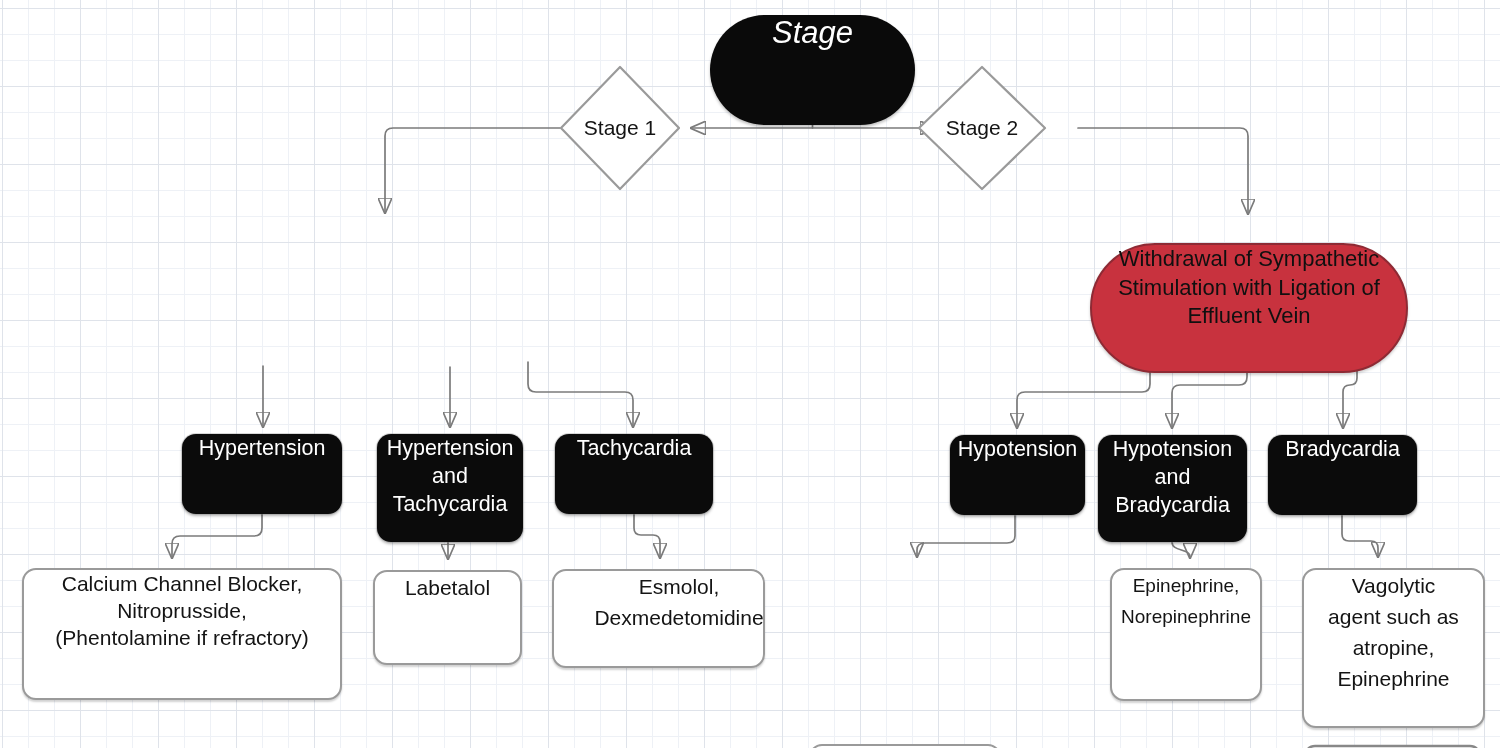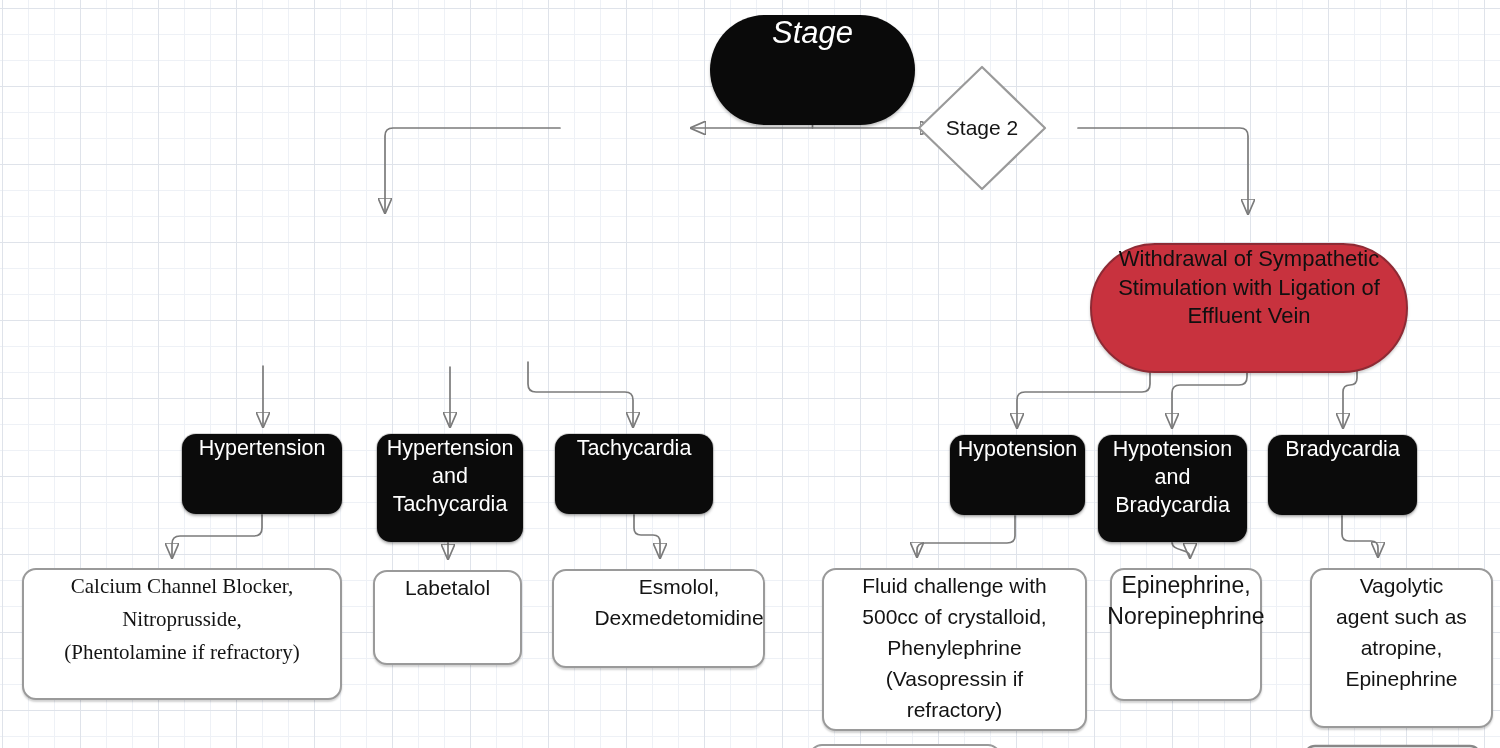--- a/index.html
+++ b/index.html
@@ -37,21 +37,21 @@
   .box-black{
     background:#0b0b0b;color:#ffffff;border-radius:14px;
     font-size:21.5px;line-height:28px;
     box-shadow:0 0 0 1px rgba(150,150,150,.35), 0 2px 3px rgba(0,0,0,.3);
   }
   .box-white{
     background:#ffffff;border:2px solid #9a9a9a;border-radius:14px;
     color:#141414;font-size:21px;line-height:31px;
     box-shadow:0 2px 2px rgba(0,0,0,.18);
   }
-  .box-white.tall{line-height:33px;font-family:Liberation Serif, serif;}
+  .box-white.tall{line-height:27px;}
   .diamond-label{
     position:absolute;left:0;top:0;right:0;bottom:0;
     display:flex;align-items:center;justify-content:center;
     font-size:21px;color:#141414;
   }
   .diamond svg{position:absolute;left:0;top:0;}
 </style>
 </head>
 <body>
 
@@ -87,20 +87,26 @@
     <path d="M1342,515 L1342,534 Q1342,541 1349,541 L1371,541 Q1378,541 1378,548 L1378,556" marker-end="url(#arrow)"></path>
 
     <rect x="810" y="745" width="190" height="30" rx="12" fill="#ffffff" stroke="#9a9a9a" stroke-width="2"></rect>
     <rect x="1305" y="746" width="175" height="30" rx="10" fill="#ffffff" stroke="#888888" stroke-width="2.5"></rect>
   </svg>
 
   <div class="node pill-black" style="left:710px;top:15px;width:205px;height:110px;">
     <span class="label">Stage</span>
   </div>
 
+  <div class="node diamond" style="left:558px;top:64px;width:124px;height:128px;">
+    <svg width="124" height="128" viewBox="0 0 124 128">
+      <polygon points="62,3 121,64 62,125 3,64" fill="#ffffff" stroke="#9a9a9a" stroke-width="2.2" stroke-linejoin="round"></polygon>
+    </svg>
+    <div class="diamond-label">Stage 1</div>
+  </div>
 
   <div class="node diamond" style="left:916px;top:64px;width:132px;height:128px;">
     <svg width="132" height="128" viewBox="0 0 132 128">
       <polygon points="66,3 129,64 66,125 3,64" fill="#ffffff" stroke="#9a9a9a" stroke-width="2.2" stroke-linejoin="round"></polygon>
     </svg>
     <div class="diamond-label">Stage 2</div>
   </div>
 
 
   <div class="node pill-red" style="left:1090px;top:223px;width:318px;height:130px;margin-top:20px;">
@@ -145,33 +151,26 @@
 
   <div class="node box-white" style="left:373px;top:570px;width:149px;height:95px;">
     <span class="label">Labetalol</span>
   </div>
 
   <div class="node box-white" style="left:552px;top:569px;width:213px;height:99px;padding-left:41px;">
     <span class="label">Esmolol,
 Dexmedetomidine</span>
   </div>
 
-  <div class="node box-white" style="left:822px;top:568px;width:265px;height:163px;">
-    <span class="label">Fluid challenge with
-500cc of crystalloid,
-Phenylephrine
-(Vasopressin if
-refractory)</span>
-  </div>
 
-  <div class="node box-white" style="left:1110px;top:568px;width:152px;height:133px;font-size:23px;">
+  <div class="node box-white" style="left:1110px;top:568px;width:152px;height:133px;font-size:19px;">
     <span class="label">Epinephrine,
 Norepinephrine</span>
   </div>
 
-  <div class="node box-white" style="left:1302px;top:568px;width:183px;height:160px;margin-left:8px;">
+  <div class="node box-white" style="left:1302px;top:568px;width:183px;height:160px;">
     <span class="label">Vagolytic
 agent such as
 atropine,
 Epinephrine</span>
   </div>
 
 </div>
 
 </body></html>

